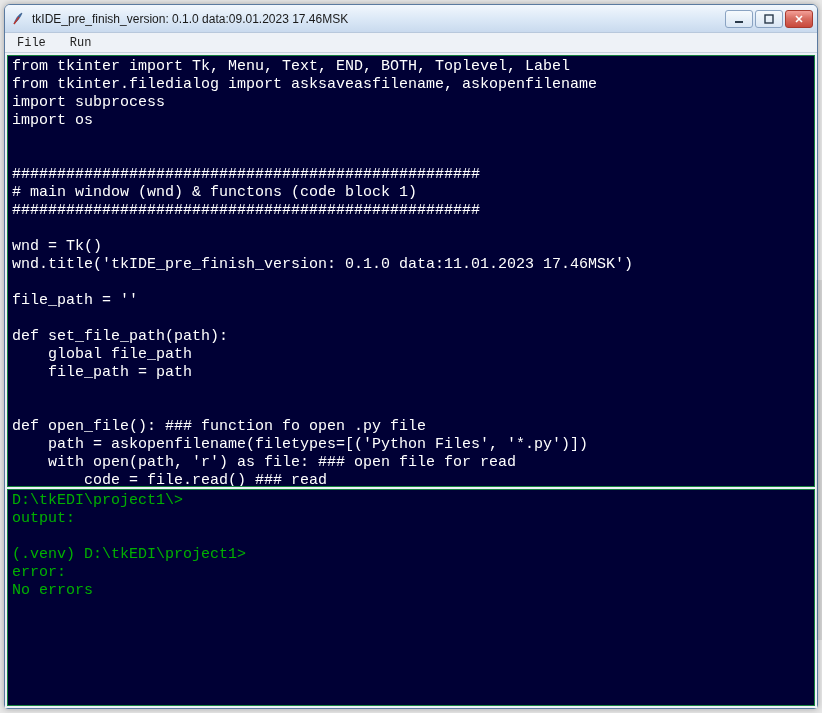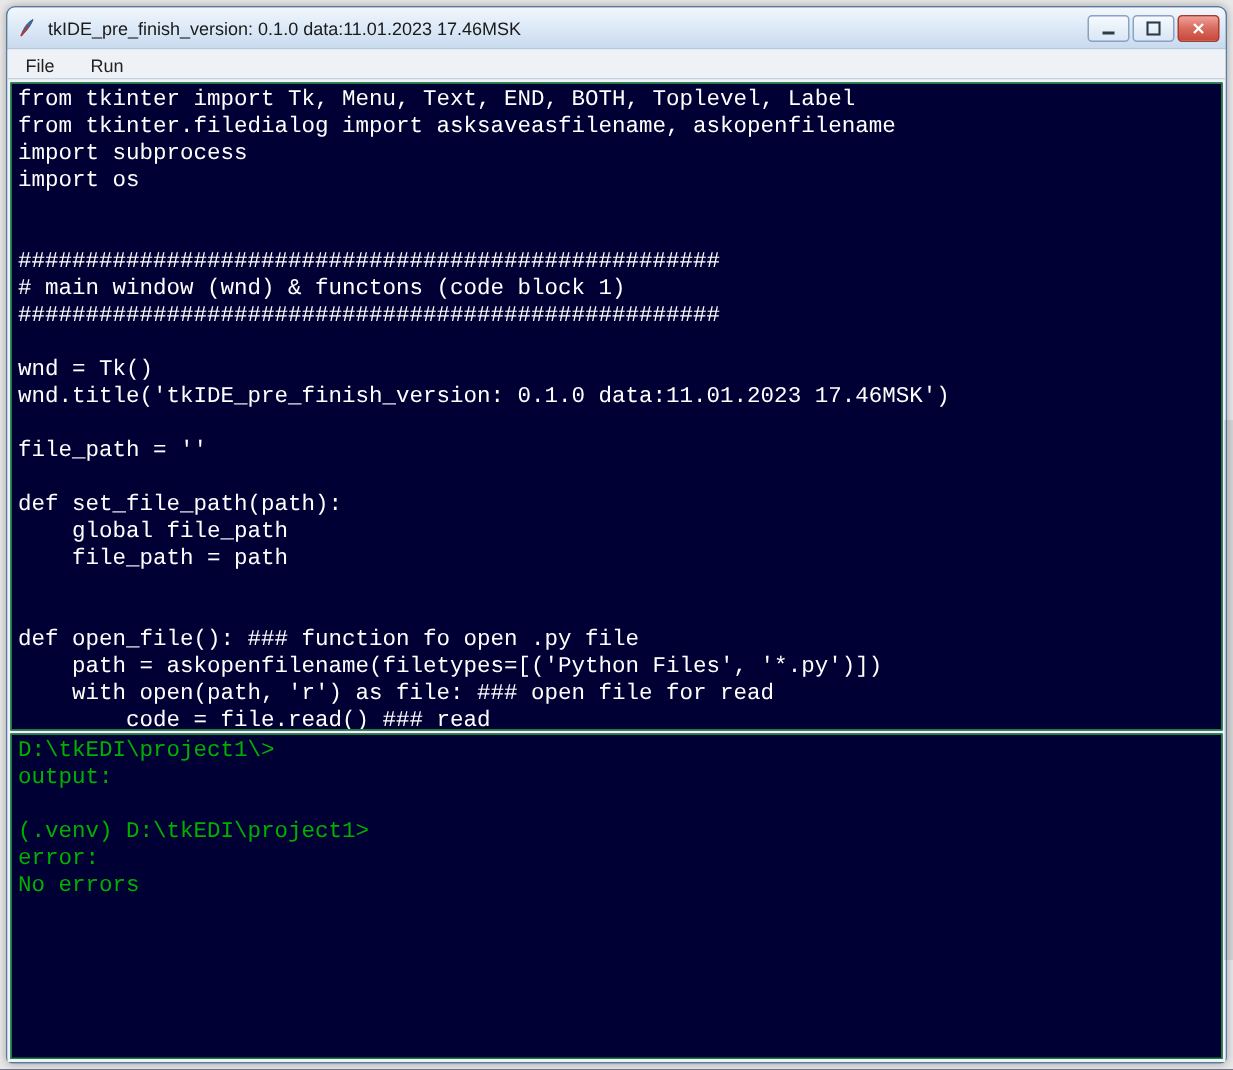--- a/index.html
+++ b/index.html
@@ -64,25 +64,26 @@
       background: linear-gradient(to bottom, #f4a098 0%, #d96f63 45%, #c8483b 100%);
       border-color: #a83a2f;
       color: #fff;
     }
     .win-btn svg { display: block; }
 
     .menubar {
       height: 20px;
       background: #eef2f7;
       display: flex;
-      align-items: flex-end;
+      align-items: center;
       padding: 0 6px;
       gap: 12px;
       border-bottom: 1px solid #c8d2df;
       font-size: 12px;
+      font-family: Liberation Mono, monospace;
     }
     .menubar .menu-item {
       padding: 1px 6px;
       cursor: pointer;
       color: #222;
     }
 
     .client {
       flex: 1;
       display: flex;
@@ -121,21 +122,21 @@
 
 <div class="window">
 
   <div class="titlebar">
     <span class="app-icon">
       <svg width="16" height="16" viewBox="0 0 16 16">
         <path d="M3 13 C3 13 5 5 11 2 C11 2 9 8 3 13 Z" fill="#3d6da8" stroke="#2a4e7a" stroke-width="0.6"></path>
         <path d="M3 13 L8 6" stroke="#c0362c" stroke-width="1.3"></path>
       </svg>
     </span>
-    <span class="title-text">tkIDE_pre_finish_version: 0.1.0 data:11.01.2023 17.46MSK</span>
+    <span class="title-text">tkIDE_pre_finish_version: 0.1.0 data:09.01.2023 17.46MSK</span>
     <div class="win-controls">
       <div class="win-btn">
         <svg width="10" height="10" viewBox="0 0 10 10">
             <rect x="1" y="7" width="8" height="2" fill="#2a3a4a"></rect>
           </svg>
       </div>
       <div class="win-btn">
         <svg width="10" height="10" viewBox="0 0 10 10">
             <rect x="1" y="1" width="8" height="8" fill="none" stroke="#2a3a4a" stroke-width="1.4"></rect>
           </svg>

